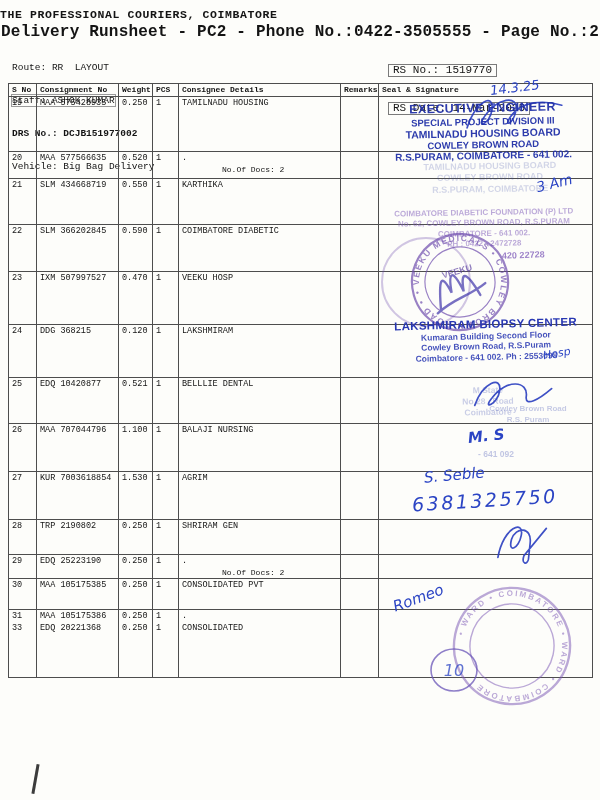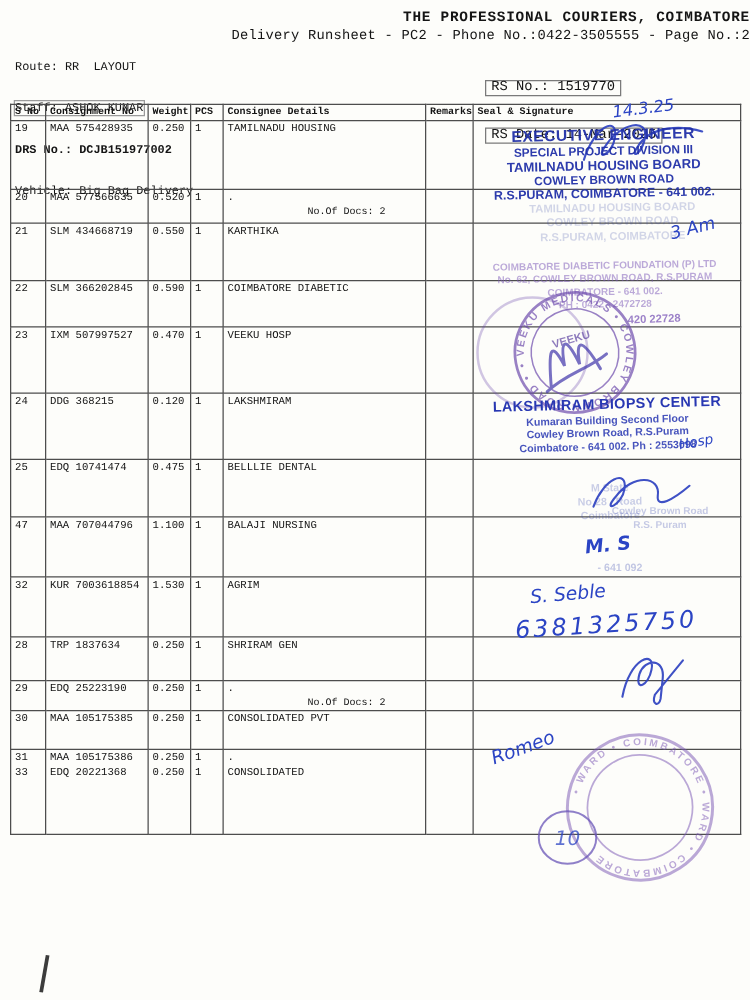--- a/index.html
+++ b/index.html
@@ -1,36 +1,36 @@
 <!DOCTYPE html>
 <html><head>
 <meta charset="utf-8">
 <style>
   *{margin:0;padding:0;box-sizing:border-box}
   html,body{background:#ffffff}
   .page{position:relative;width:600px;height:800px;background:#fdfdfa;overflow:hidden;
         font-family:"Liberation Mono","DejaVu Sans Mono",monospace;color:#141414}
   
-  .title{position:absolute;left:0;top:8px;width:100%;text-align:right;
+  .title{position:absolute;left:0;top:8px;width:100%;text-align:left;
          font-weight:bold;font-size:11.5px;letter-spacing:.6px}
-  .subtitle{position:absolute;left:0;top:23px;width:100%;text-align:right;
-            font-weight:normal;font-size:11px;letter-spacing:.2px}
-  .info-left{position:absolute;left:12px;top:26px;font-size:9.5px;line-height:11px;white-space:pre}
+  .subtitle{position:absolute;left:0;top:23px;width:100%;text-align:center;
+            font-weight:bold;font-size:16px;letter-spacing:.2px}
+  .info-left{position:absolute;left:12px;top:40px;font-size:9.5px;line-height:11px;white-space:pre}
   .info-left .boxed{outline:1px solid #9a9a9a;outline-offset:0}
   .info-left .bold{font-weight:bold}
   .info-right{position:absolute;left:388px;top:40px;font-size:11px;white-space:pre}
   .info-right div{border:1px solid #7a7a7a;padding:0 4px;margin-bottom:1px;width:max-content;line-height:11px}
   
   table.grid{position:absolute;left:8px;top:83px;width:584px;border-collapse:collapse;table-layout:fixed}
   .grid th,.grid td{border:1px solid #4d4d4d;vertical-align:top;padding:1px 3px;overflow:hidden}
   .grid th{font-size:8px;font-weight:bold;text-align:left;white-space:nowrap}
   .grid td{font-size:8.5px;white-space:nowrap}
   .grid tr.nb td{border-bottom-style:hidden}
   .grid tr.nt td{border-top-style:hidden}
-  .docs{margin-left:64px;margin-top:2px;font-size:8px}
+  .docs{margin-left:40px;margin-top:2px;font-size:8px}
   
   .ov{position:absolute;inset:0;pointer-events:none}
   .st{position:absolute;text-align:center;font-family:"Liberation Sans","DejaVu Sans",sans-serif;font-weight:bold}
   .exec{left:376px;top:101px;width:214px;color:#2231a8;transform:rotate(-1.2deg);line-height:1.16;opacity:.95}
   .exec .a{font-size:12.5px;letter-spacing:.4px}
   .exec .b{font-size:9.5px}
   .exec .c{font-size:10.5px}
   .exec .e{font-size:10px}
   .fade1{left:392px;top:161px;width:196px;color:#3b4aa5;opacity:.22;transform:rotate(-1deg);font-size:9px;line-height:1.25}
   .diab{left:380px;top:208px;width:208px;color:#7c58b8;opacity:.5;transform:rotate(-1deg);font-size:8px;line-height:1.3}
@@ -128,21 +128,21 @@
         <td>SLM 434668719</td>
         <td>0.550</td>
         <td>1</td>
         <td>
             <div>KARTHIKA</div>
             <div class="docs"></div>
           </td>
         <td></td>
         <td></td>
       </tr>
-      <tr style="height:37px">
+      <tr style="height:47px">
         <td>22</td>
         <td>SLM 366202845</td>
         <td>0.590</td>
         <td>1</td>
         <td>
             <div>COIMBATORE DIABETIC</div>
             <div class="docs"></div>
           </td>
         <td></td>
         <td></td>
@@ -166,57 +166,57 @@
         <td>1</td>
         <td>
             <div>LAKSHMIRAM</div>
             <div class="docs"></div>
           </td>
         <td></td>
         <td></td>
       </tr>
       <tr style="height:46px">
         <td>25</td>
-        <td>EDQ 10741474</td>
-        <td>0.475</td>
+        <td>EDQ 10420877</td>
+        <td>0.521</td>
         <td>1</td>
         <td>
             <div>BELLLIE DENTAL</div>
             <div class="docs"></div>
           </td>
         <td></td>
         <td></td>
       </tr>
       <tr style="height:48px">
-        <td>47</td>
+        <td>26</td>
         <td>MAA 707044796</td>
         <td>1.100</td>
         <td>1</td>
         <td>
             <div>BALAJI NURSING</div>
             <div class="docs"></div>
           </td>
         <td></td>
         <td></td>
       </tr>
       <tr style="height:48px">
-        <td>32</td>
+        <td>27</td>
         <td>KUR 7003618854</td>
         <td>1.530</td>
         <td>1</td>
         <td>
             <div>AGRIM</div>
             <div class="docs"></div>
           </td>
         <td></td>
         <td></td>
       </tr>
       <tr style="height:35px">
         <td>28</td>
-        <td>TRP 1837634</td>
+        <td>TRP 2190802</td>
         <td>0.250</td>
         <td>1</td>
         <td>
             <div>SHRIRAM GEN</div>
             <div class="docs"></div>
           </td>
         <td></td>
         <td></td>
       </tr>
       <tr style="height:22px">

